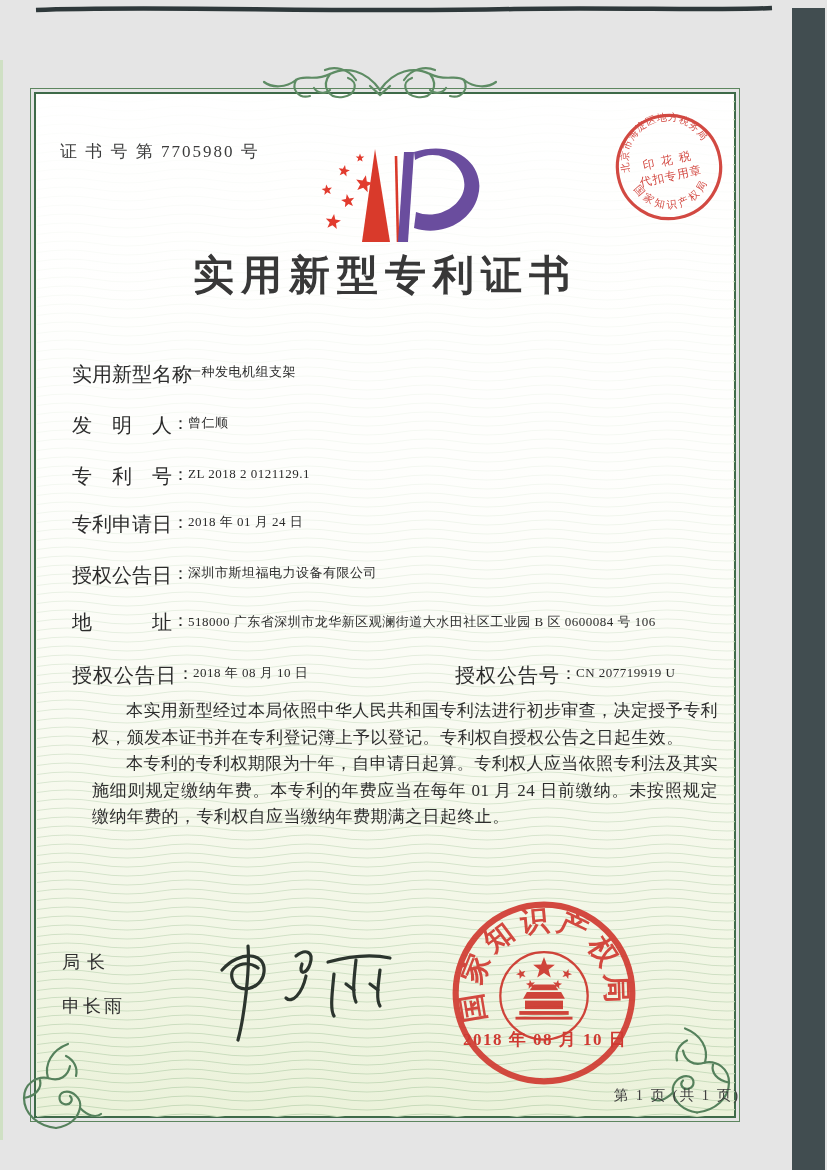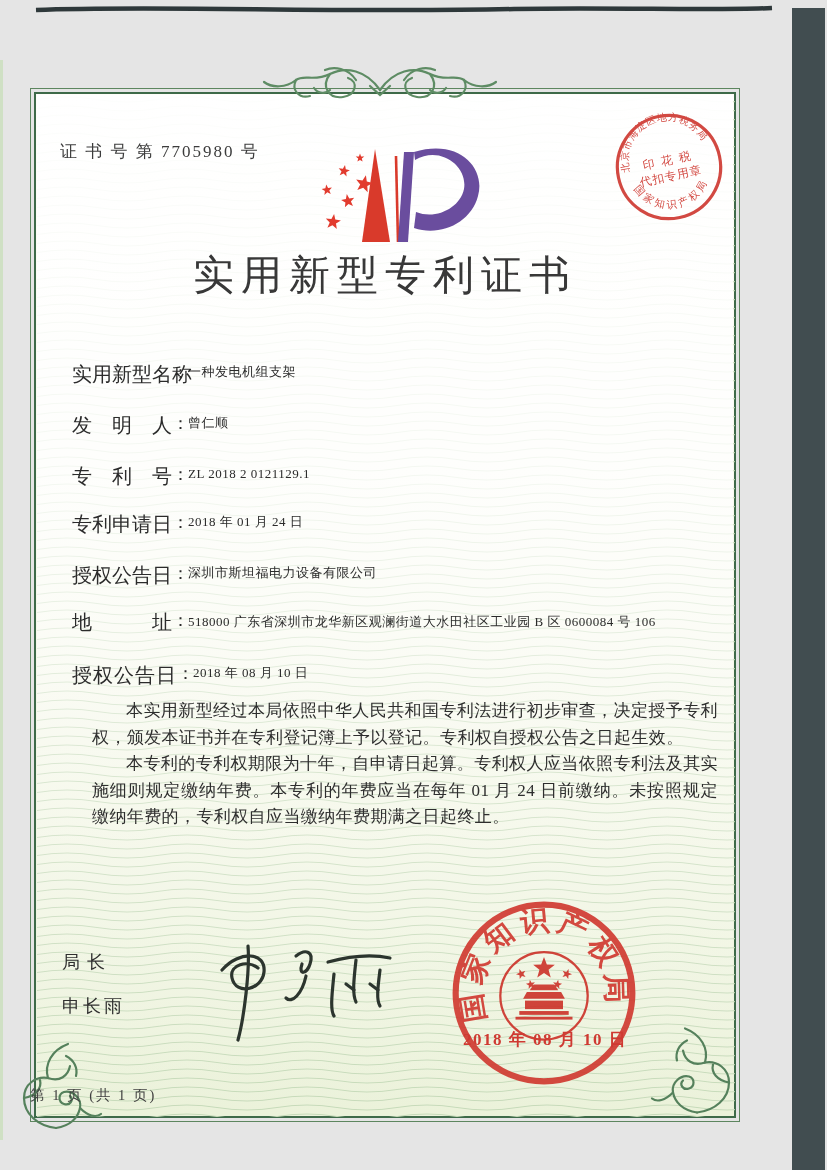--- a/index.html
+++ b/index.html
@@ -21,21 +21,21 @@
   .guilloche-fade { position:absolute; inset:6px;
       background:linear-gradient(180deg, rgba(255,255,255,.97) 0%, rgba(255,255,255,.8) 38%,
                  rgba(255,255,255,.35) 66%, rgba(255,255,255,0) 100%); }
 
   .ornament { position:absolute; pointer-events:none; }
 
   
   .cert-no { position:absolute; left:60px; top:140px; font-size:17px; letter-spacing:2px; color:#3c3c3c; }
   .logo { position:absolute; left:314px; top:144px; }
   .title { position:absolute; left:30px; top:248px; width:710px; text-align:center;
-           font-size:41px; font-weight:normal; letter-spacing:7px; color:#383838; }
+           font-size:41px; font-weight:bold; letter-spacing:7px; color:#383838; }
 
   .row { position:absolute; left:72px; width:660px; font-size:17px; color:#2b2b2b; white-space:nowrap; }
   .row .lbl { display:inline-block; width:100px; font-size:20px; text-align:justify; text-align-last:justify; vertical-align:top; }
   .row .colon { display:inline-block; width:16px; vertical-align:top; }
   .row .val { font-size:13px; letter-spacing:0.5px; }
   .row.addr .val { display:inline-block; width:522px; white-space:normal; line-height:25px; vertical-align:top; }
   .row.grant .lbl { width:auto; text-align-last:auto; letter-spacing:1px; }
   .grant-right { position:absolute; left:383px; top:0; }
 
   .paragraphs { position:absolute; left:56px; top:698px; width:662px; }
@@ -44,21 +44,21 @@
 
   .signer-title { position:absolute; left:62px; top:950px; font-size:18px; letter-spacing:7px; color:#2f2f2f;text-align:right; }
   .signer-name  { position:absolute; left:62px; top:994px; font-size:18px; letter-spacing:3px; color:#2f2f2f; }
   .signature { position:absolute; left:192px; top:936px; }
 
   .seal { position:absolute; left:449px; top:898px; }
   .seal-date { position:absolute; left:463px; top:1028px; width:200px; font-size:17px;
                letter-spacing:1.5px; color:#cf3a32; font-weight:bold; }
   .tax-stamp { position:absolute; left:608px; top:106px; transform:rotate(-12deg); }
 
-  .footer { position:absolute; left:30px; top:1086px; width:710px; text-align:left;
+  .footer { position:absolute; left:30px; top:1086px; width:710px; text-align:right;
             font-size:14.5px; letter-spacing:2px; color:#3f3f3f; }
 </style>
 </head>
 <body>
 
 <div class="scan">
 
   <div class="dark-band"></div>
   <svg class="top-scan-line" viewBox="0 0 740 14">
     <path d="M2,7 C120,2 300,10 480,6 C580,4 680,8 738,5" stroke="#2e383a" stroke-width="4.5" fill="none"></path>
@@ -146,20 +146,23 @@
     <span class="lbl">专利申请日</span><span class="colon">：</span><span class="val">2018 年 01 月 24 日</span>
   </div>
   <div class="row" style="top:562px">
     <span class="lbl">授权公告日</span><span class="colon">：</span><span class="val">深圳市斯坦福电力设备有限公司</span>
   </div>
   <div class="row addr" style="top:609px">
     <span class="lbl">地址</span><span class="colon">：</span><span class="val">518000 广东省深圳市龙华新区观澜街道大水田社区工业园 B 区 0600084 号 106</span>
   </div>
   <div class="row grant" style="top:662px">
     <span class="lbl">授权公告日</span><span class="colon">：</span><span class="val">2018 年 08 月 10 日</span>
+    <span class="grant-right">
+      <span class="lbl">授权公告号</span><span class="colon">：</span><span class="val">CN 207719919 U</span>
+    </span>
   </div>
 
   <div class="paragraphs">
     <p>本实用新型经过本局依照中华人民共和国专利法进行初步审查，决定授予专利权，颁发本证书并在专利登记簿上予以登记。专利权自授权公告之日起生效。</p>
     <p>本专利的专利权期限为十年，自申请日起算。专利权人应当依照专利法及其实施细则规定缴纳年费。本专利的年费应当在每年 01 月 24 日前缴纳。未按照规定缴纳年费的，专利权自应当缴纳年费期满之日起终止。</p>
   </div>
 
   <div class="signer-title">局长</div>
   <div class="signer-name">申长雨</div>
 

